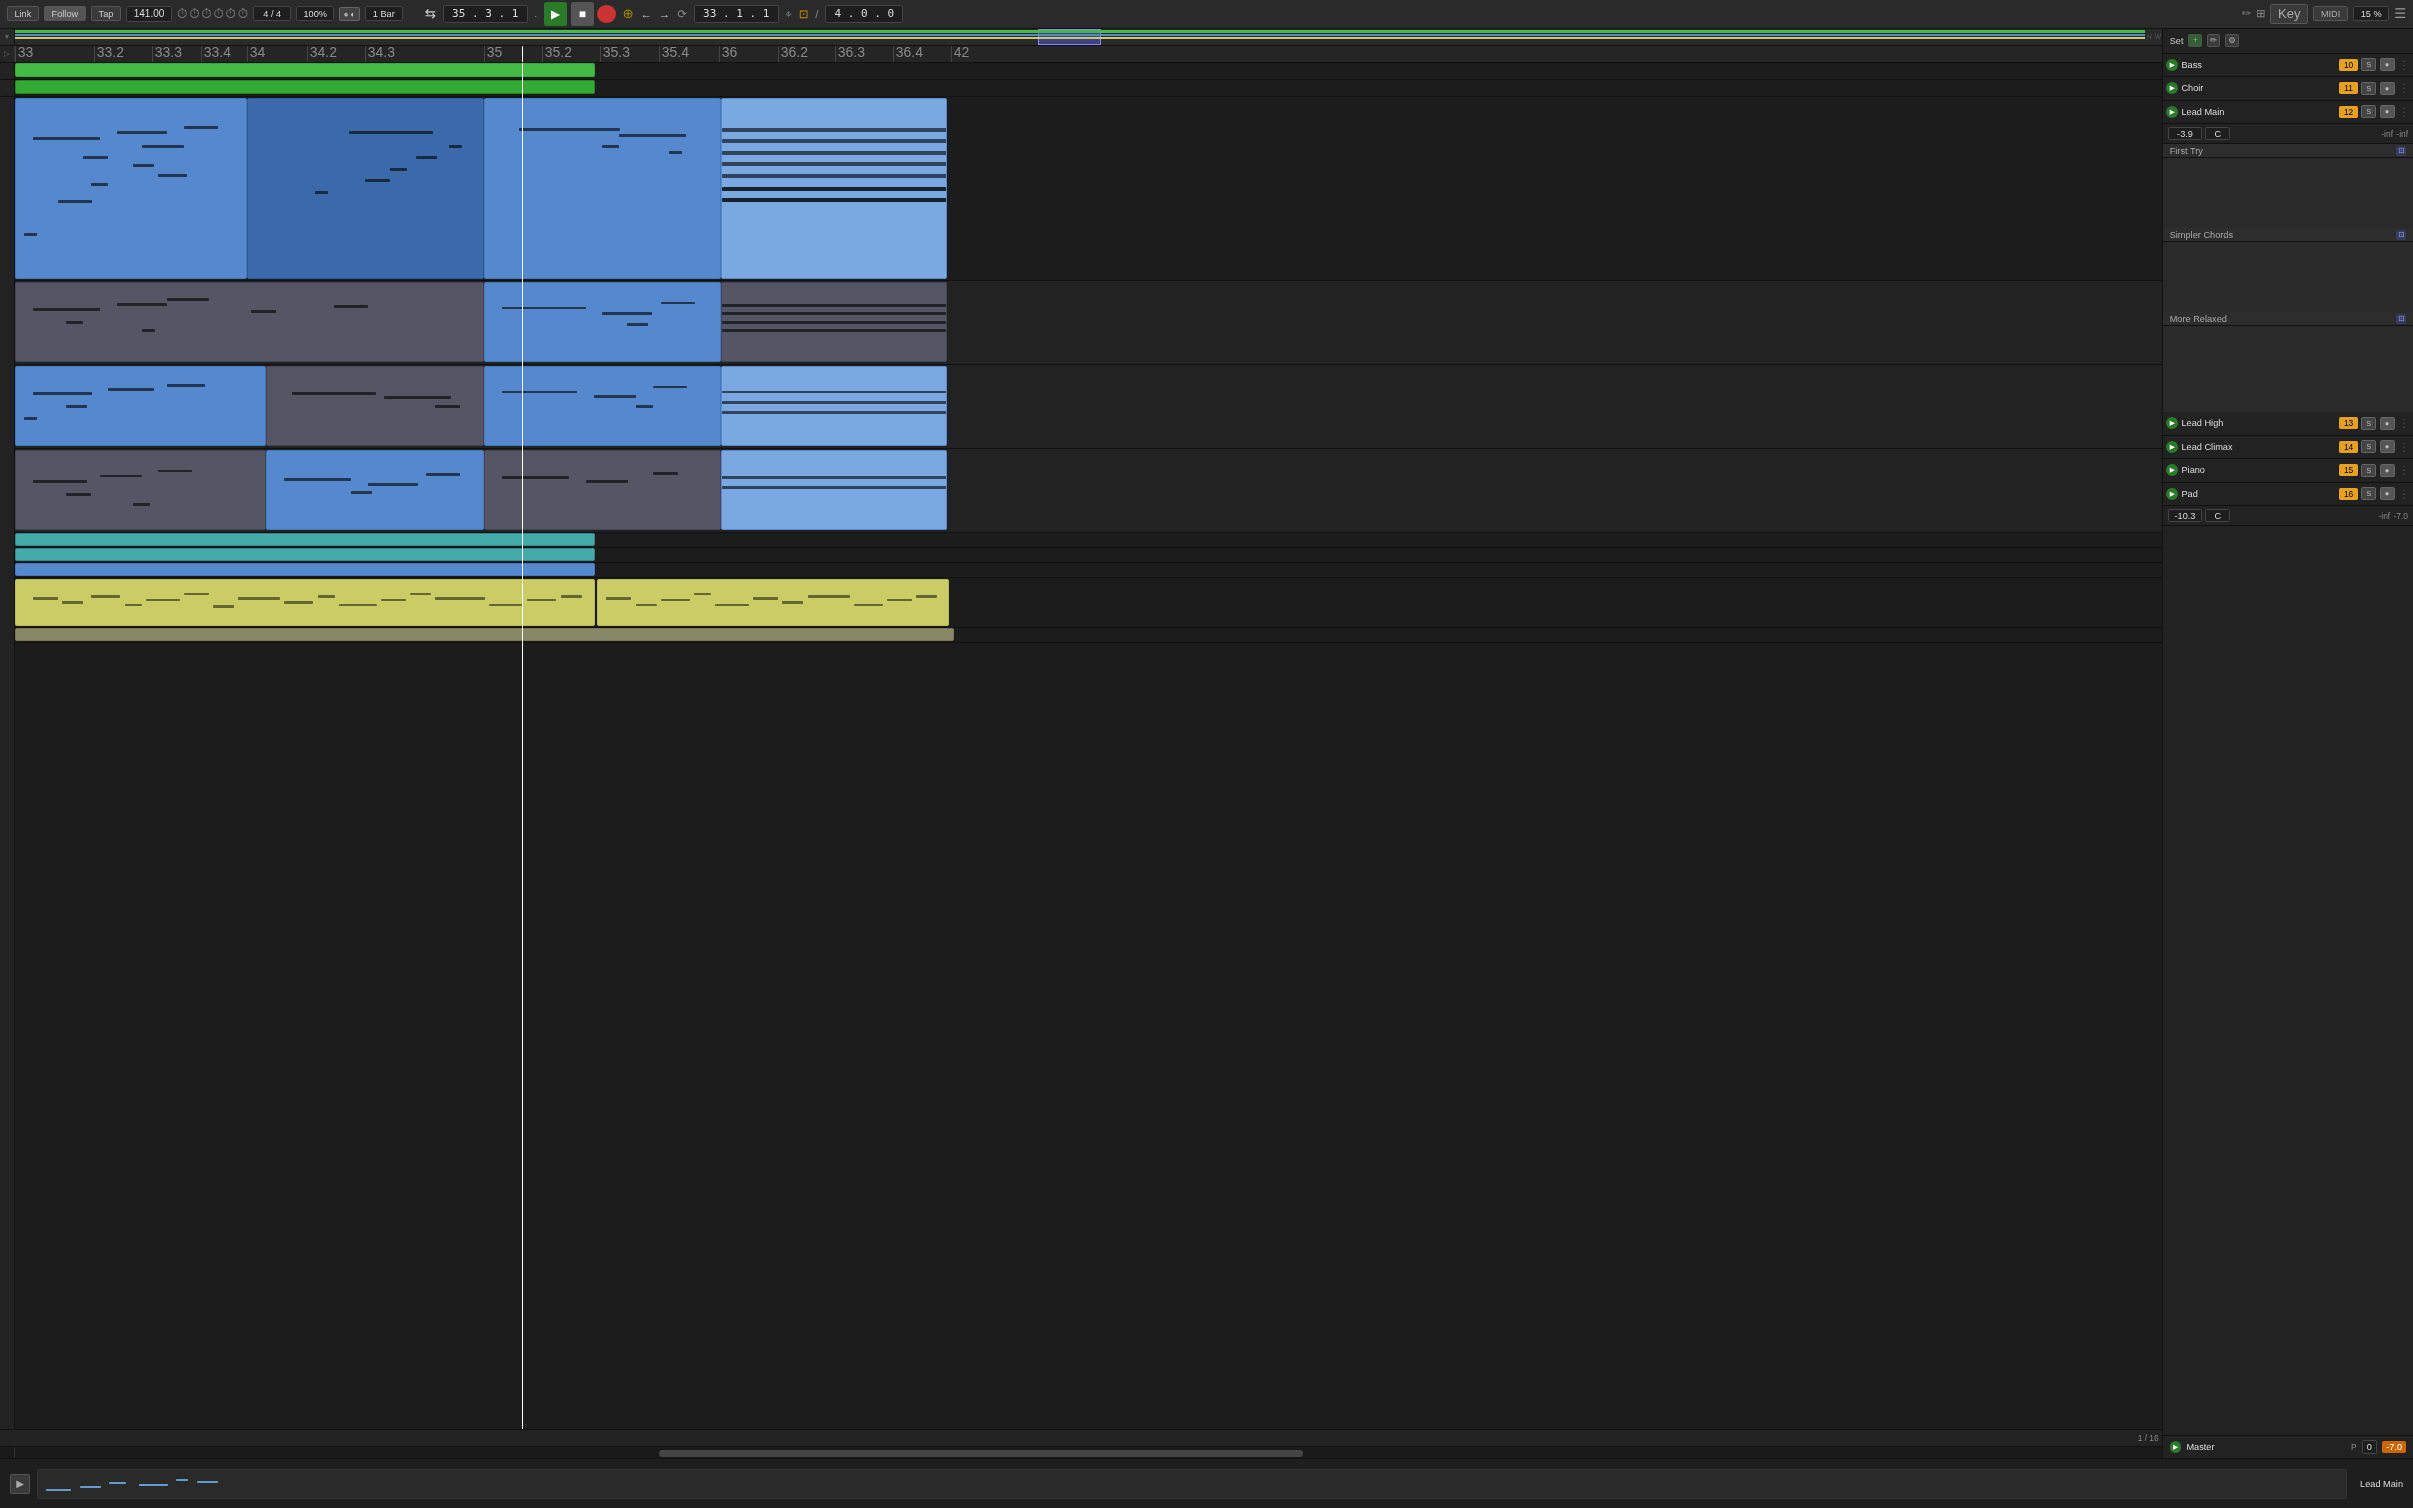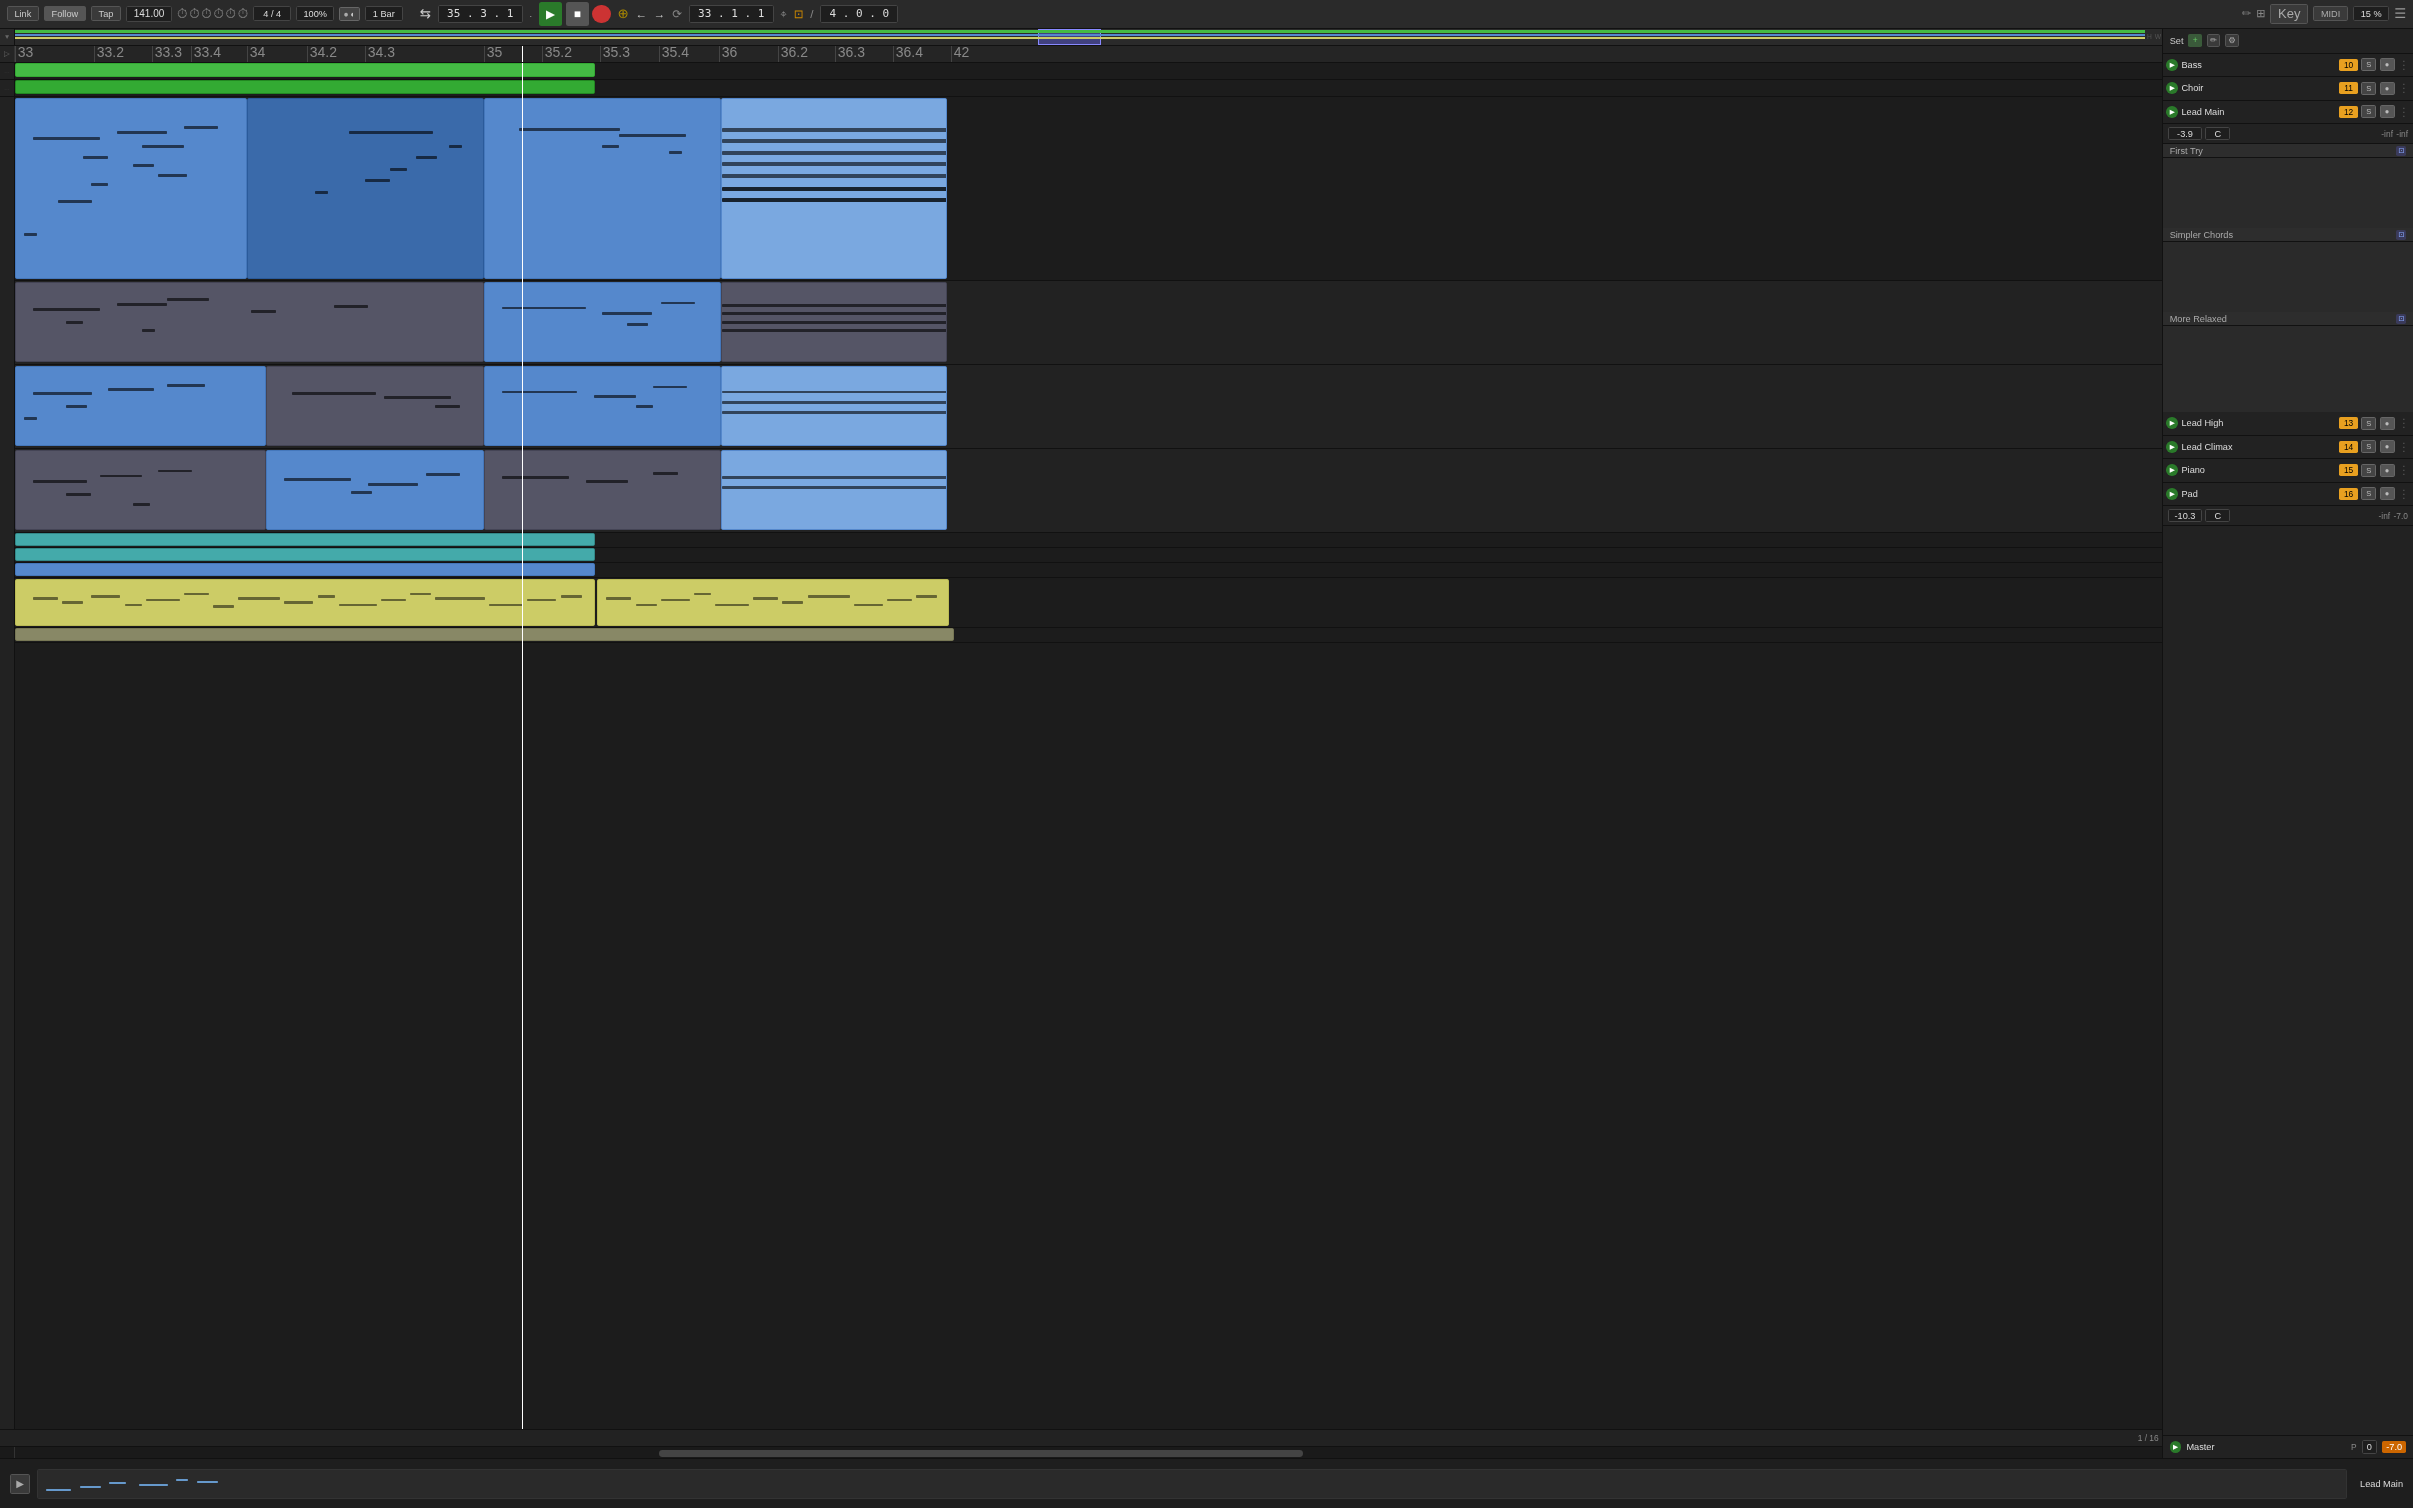--- a/index.html
+++ b/index.html
@@ -14,20 +14,21 @@
     }
 
     
     #toolbar {
       display: flex;
       align-items: center;
       height: 28.5px;
       background: #2a2a2a;
       border-bottom: 0.8px solid #111;
       padding: 0 6.7px;
+      gap: 5px;
       flex-shrink: 0;
     }
     .toolbar-btn {
       background: #3a3a3a;
       border: 0.8px solid #555;
       color: #ccc;
       padding: 1.7px 6.7px;
       border-radius: 1.7px;
       font-size: 9.2px;
       cursor: pointer;
@@ -541,21 +542,21 @@
       <div style="flex:1;position:relative;height:100%;overflow:hidden;">
         <div class="ruler-mark" style="left:0px;">
             <span>33</span>
           </div>
         <div class="ruler-mark" style="left:79px;">
             <span>33.2</span>
           </div>
         <div class="ruler-mark" style="left:137px;">
             <span>33.3</span>
           </div>
-        <div class="ruler-mark" style="left:176px;">
+        <div class="ruler-mark" style="left:186px;">
             <span>33.4</span>
           </div>
         <div class="ruler-mark" style="left:232px;">
             <span>34</span>
           </div>
         <div class="ruler-mark" style="left:292px;">
             <span>34.2</span>
           </div>
         <div class="ruler-mark" style="left:350px;">
             <span>34.3</span>

